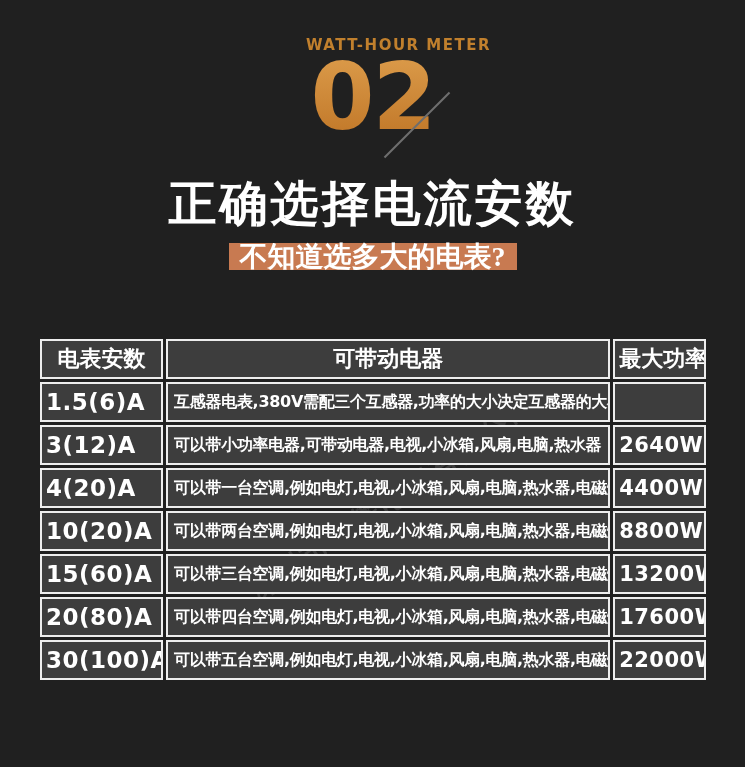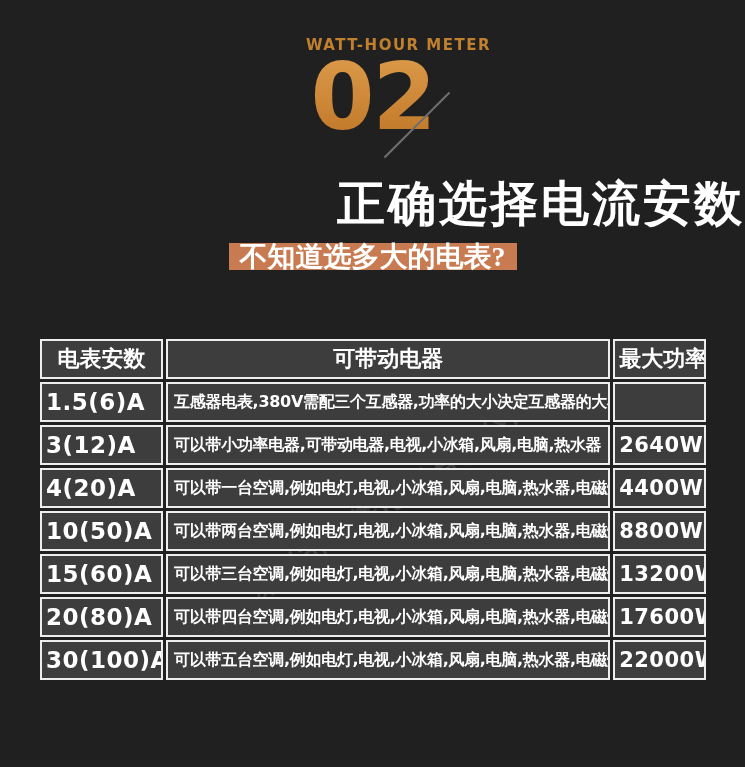--- a/index.html
+++ b/index.html
@@ -32,21 +32,21 @@
   }
   .number-slash{
     position:absolute;
     left:371px;top:124px;
     width:92px;height:2px;
     background:#6e6e6e;
     transform:rotate(-45deg);
   }
   .main-title{
     position:absolute;top:172px;left:0;width:100%;
-    text-align:right;
+    text-align:center;
     font-size:48px;font-weight:900;
     color:#ffffff;
     letter-spacing:3px;
   }
   .subtitle-banner{
     position:absolute;top:243px;left:50%;
     transform:translateX(-50%);
     width:288px;height:27px;
     background:#c87a51;
     display:flex;align-items:center;justify-content:center;
@@ -149,21 +149,21 @@
         <td class="amp">3(12)A</td>
         <td class="desc">可以带小功率电器,可带动电器,电视,小冰箱,风扇,电脑,热水器</td>
         <td class="power">2640W</td>
       </tr>
       <tr>
         <td class="amp">4(20)A</td>
         <td class="desc">可以带一台空调,例如电灯,电视,小冰箱,风扇,电脑,热水器,电磁炉</td>
         <td class="power">4400W</td>
       </tr>
       <tr>
-        <td class="amp">10(50)A</td>
+        <td class="amp">10(20)A</td>
         <td class="desc">可以带两台空调,例如电灯,电视,小冰箱,风扇,电脑,热水器,电磁炉</td>
         <td class="power">8800W</td>
       </tr>
       <tr>
         <td class="amp">15(60)A</td>
         <td class="desc">可以带三台空调,例如电灯,电视,小冰箱,风扇,电脑,热水器,电磁炉</td>
         <td class="power">13200W</td>
       </tr>
       <tr>
         <td class="amp">20(80)A</td>

